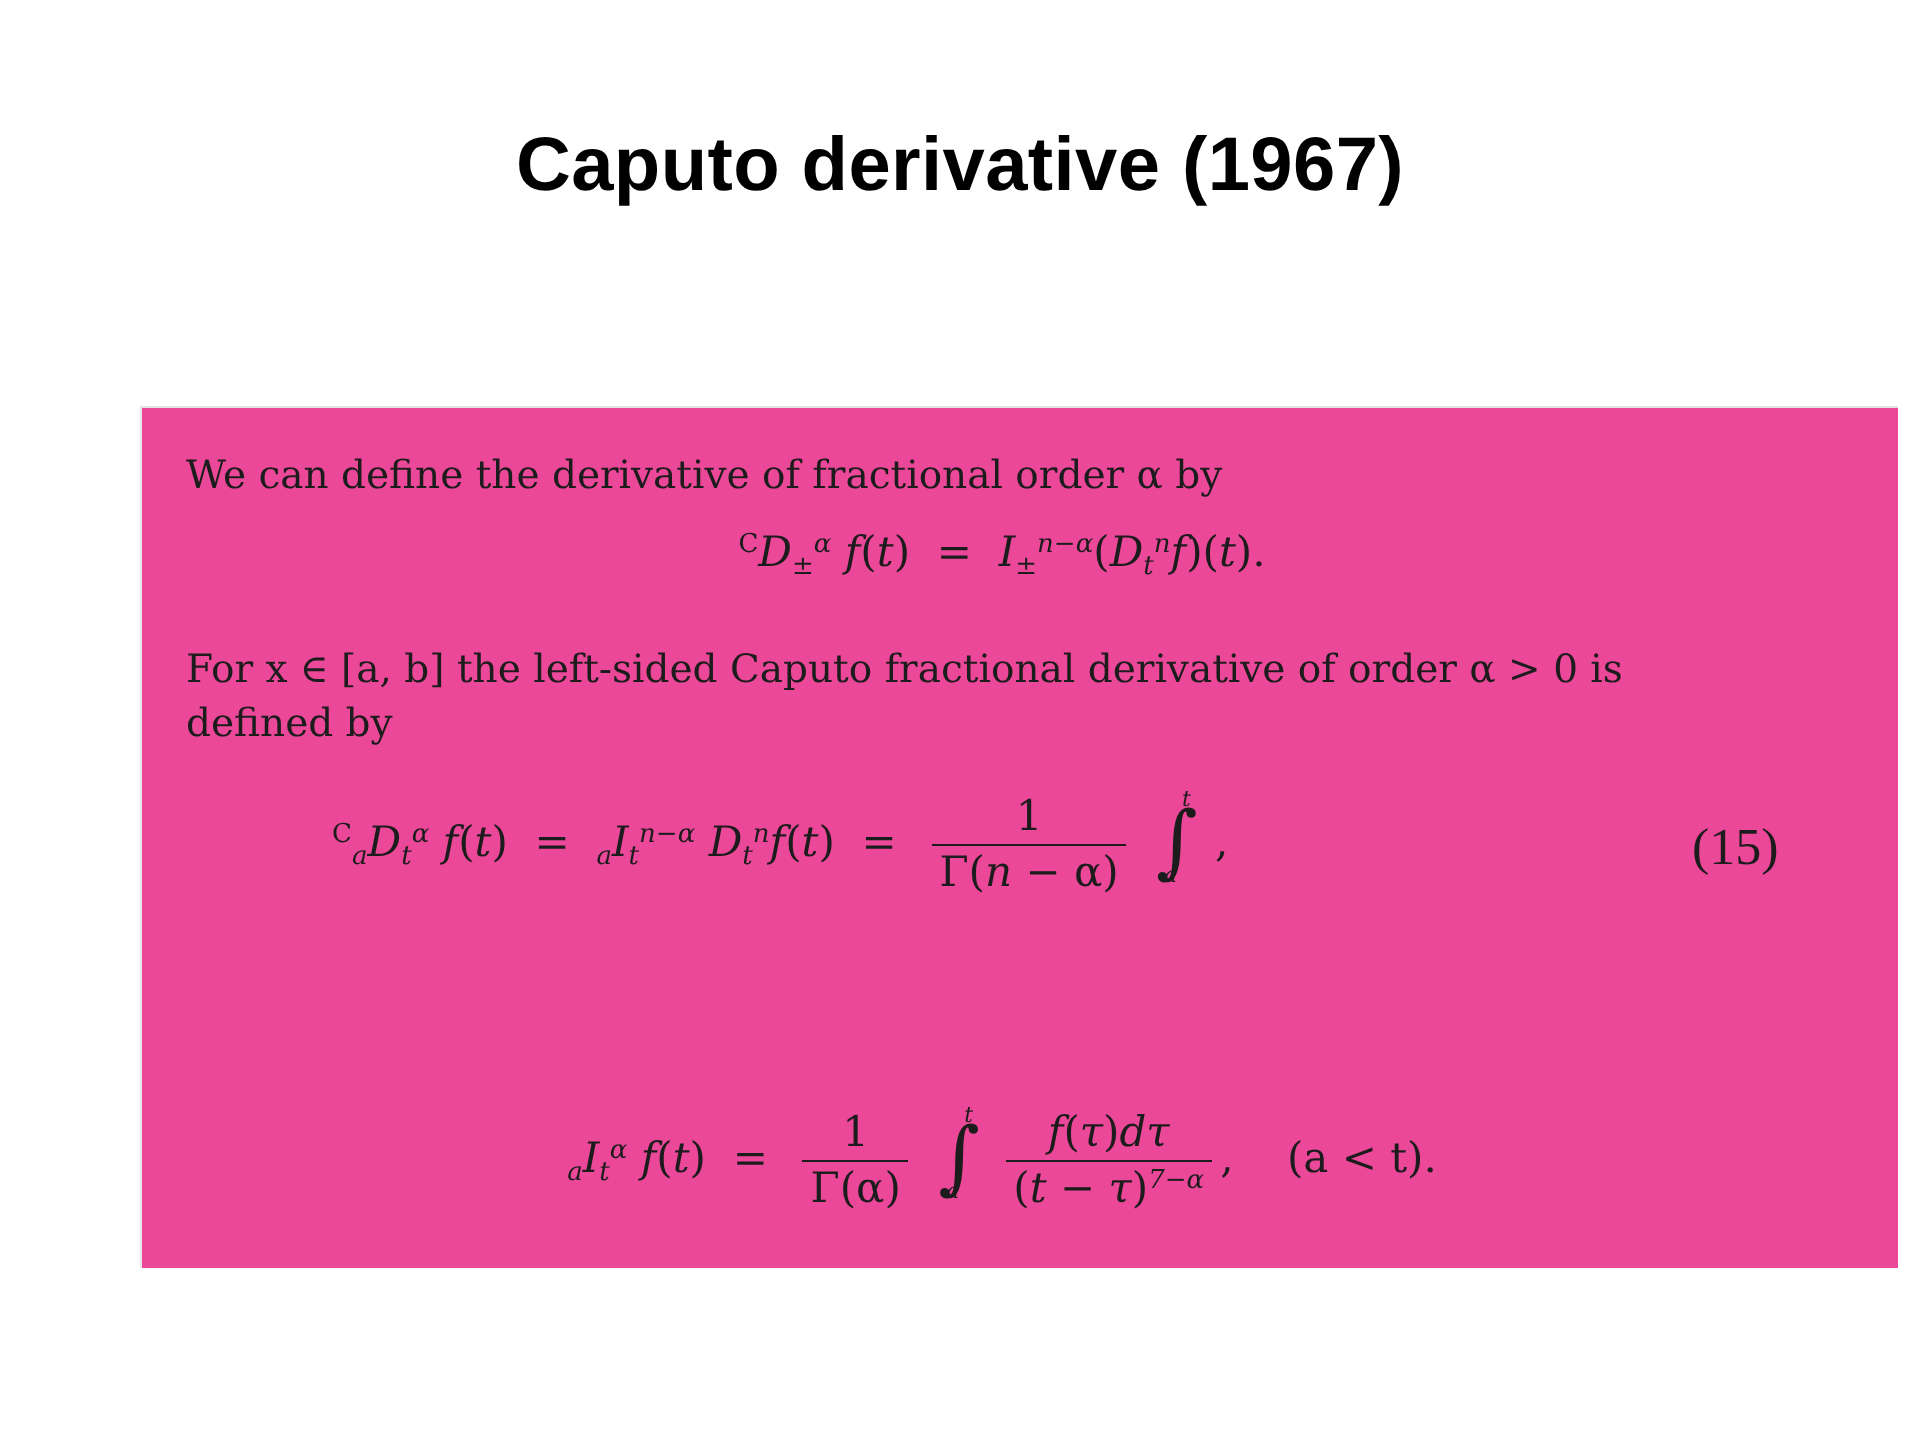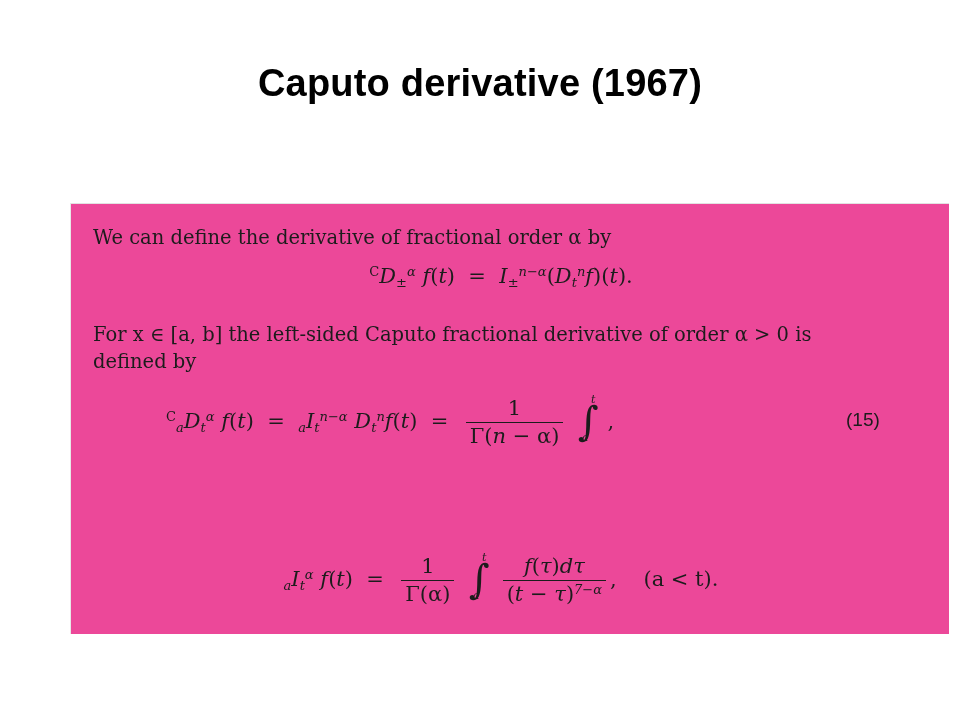--- a/index.html
+++ b/index.html
@@ -114,22 +114,22 @@
   }
   .intg .lim-bot {
     position: absolute;
     bottom: -6px;
     left: 4px;
     font-size: 11px;
     font-style: italic;
   }
   .eqnum {
     position: absolute;
-    font-family: Liberation Sans, sans-serif;
-    font-size: 19px;
+    font-family: Liberation Serif, serif;
+    font-size: 26px;
     color: #1c1c1c;
   }
 </style>
 </head>
 <body>
 
 <div id="slide">
 
   <div id="slide-title">Caputo derivative (1967)</div>
 

